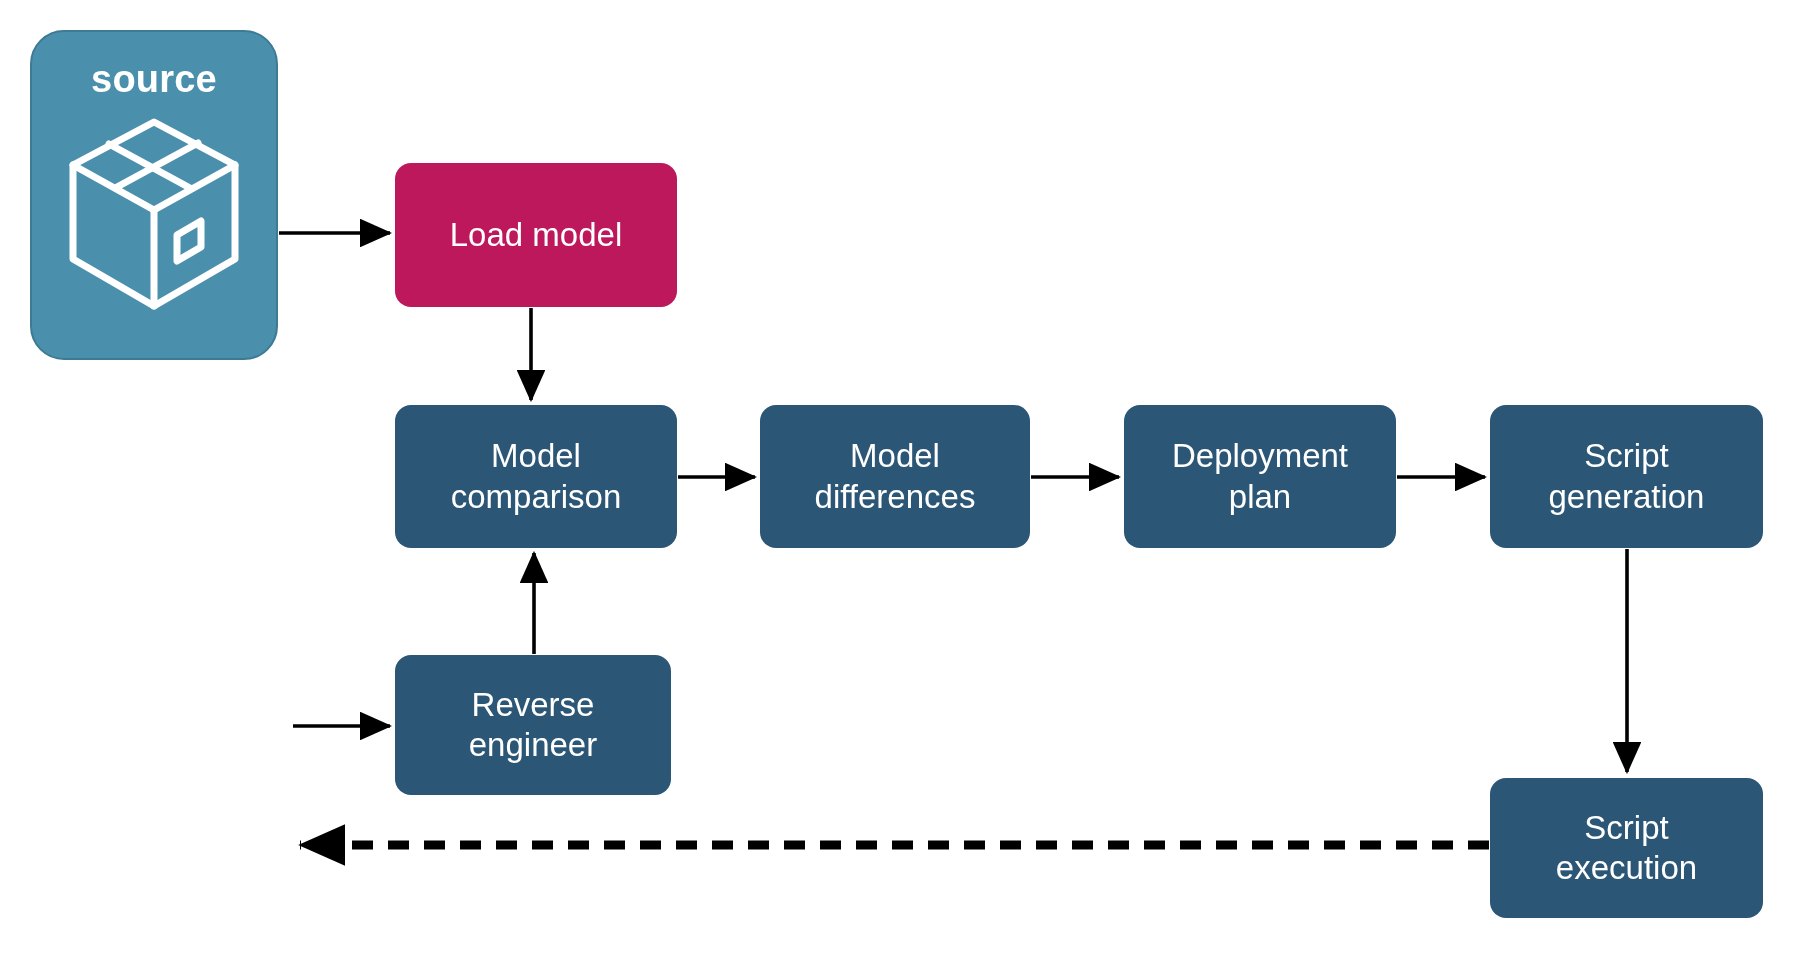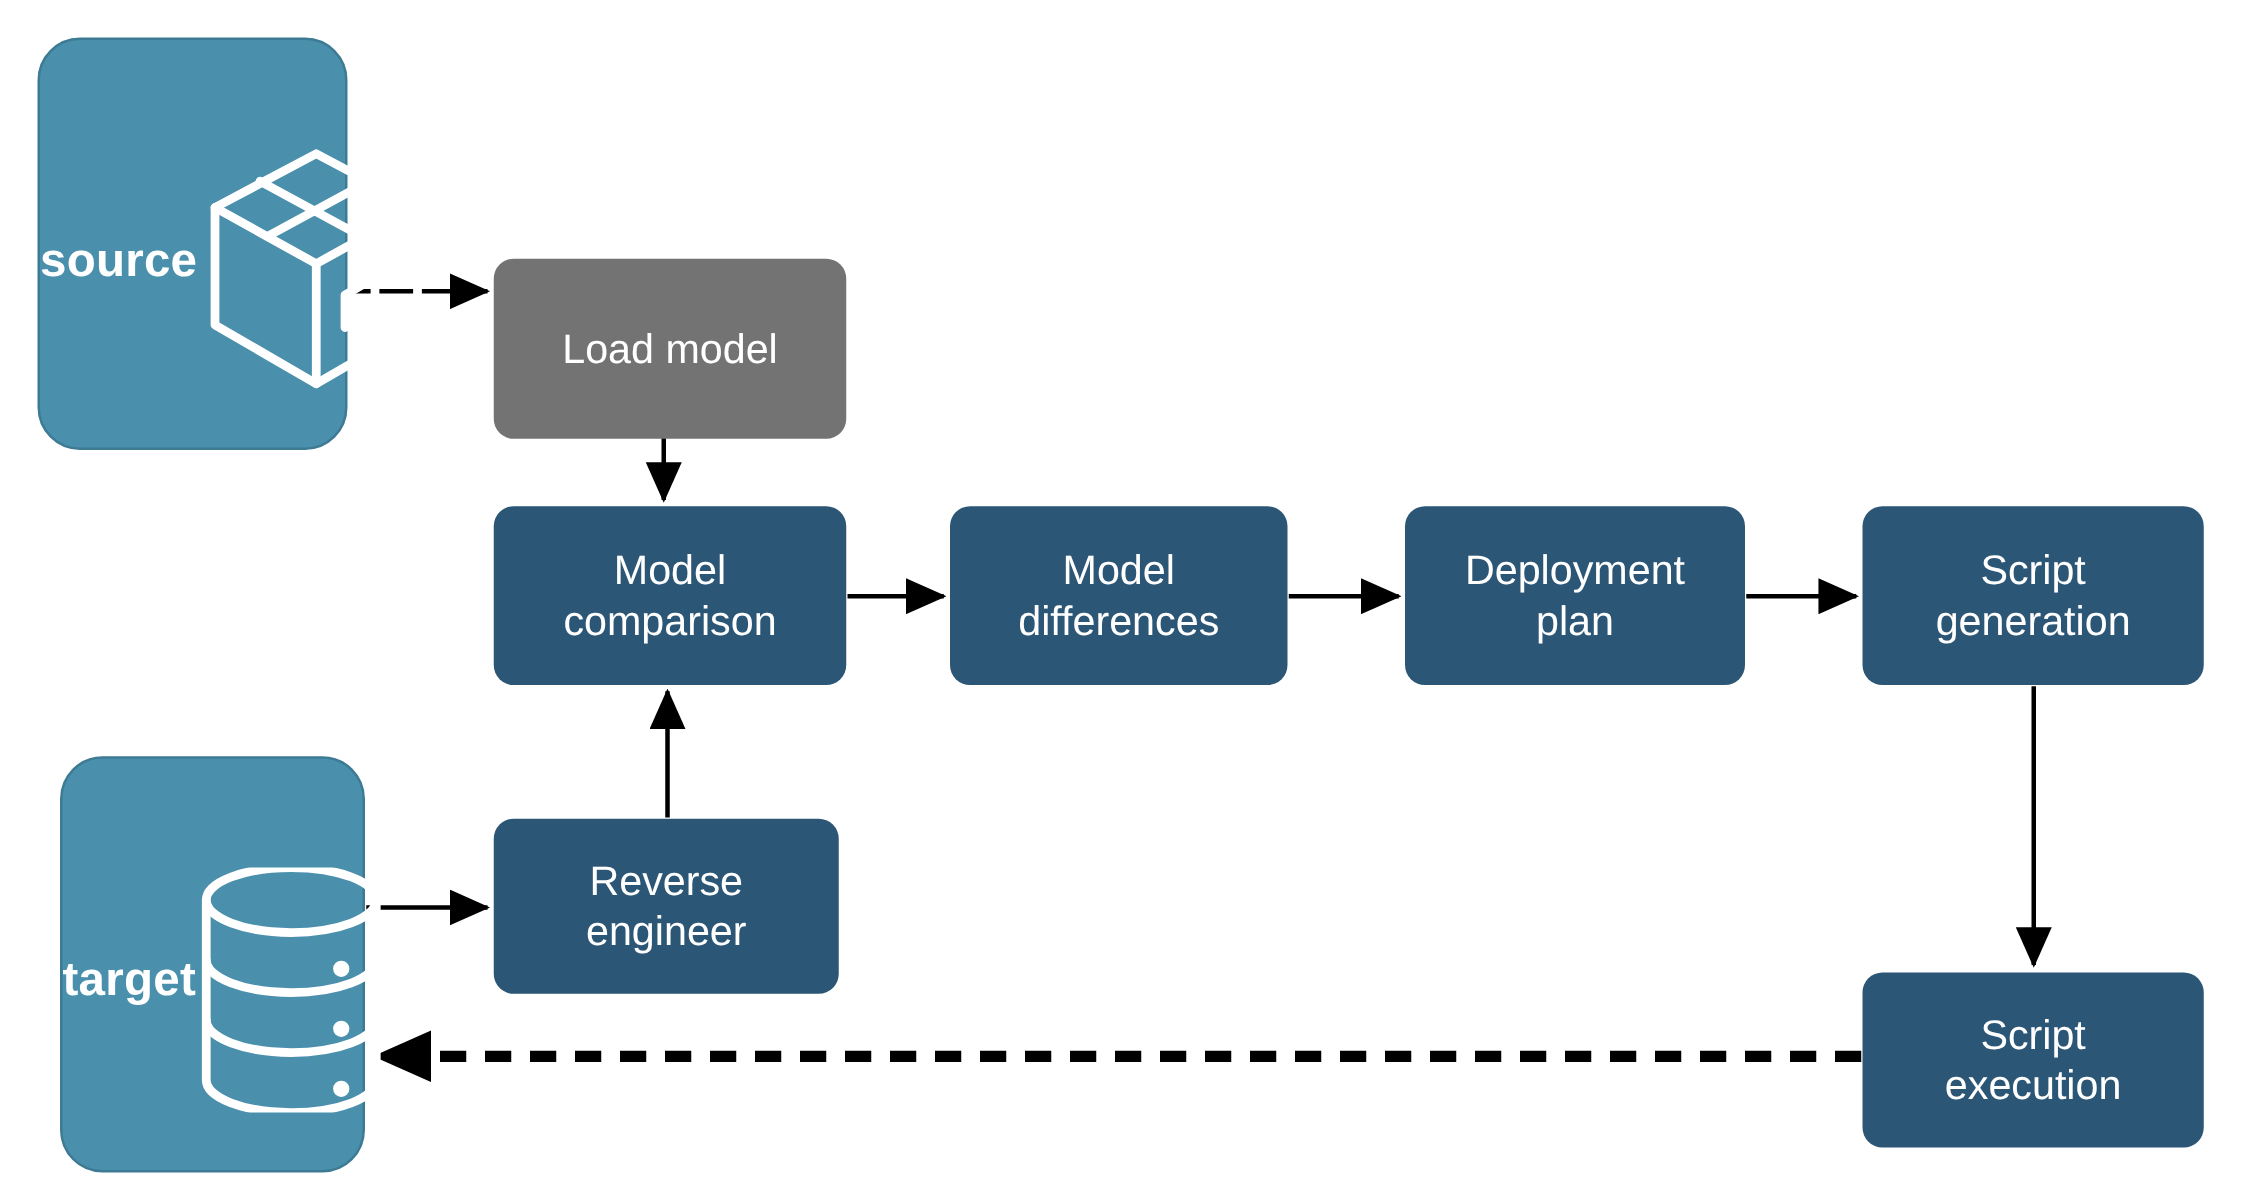--- a/index.html
+++ b/index.html
@@ -17,21 +17,21 @@
     height: 959px;
     background: #ffffff;
     overflow: hidden;
   }
   
   .endpoint {
     position: absolute;
     box-sizing: border-box;
     border-radius: 34px;
     display: flex;
-    flex-direction: row;
+    flex-direction: column;
     align-items: center;
   }
   .endpoint-label {
     font-weight: bold;
     color: #ffffff;
     letter-spacing: 0.2px;
     line-height: 1;
     text-align: center;
   }
   .endpoint-icon {
@@ -110,42 +110,22 @@
 
           <path d="M50 30 L131 74"></path>
           <path d="M58 73 L139 29"></path>
         </g>
 
         <path d="M118 121 L142 107 L142 133 L118 147 Z" fill="none" stroke="#ffffff" stroke-width="7" stroke-linejoin="round"></path>
       </svg>
     </div>
   </div>
 
-  <div class="endpoint" style="left:48px; top:605px; width:244px; height:333px;
-              background:#4a90ad; border:2px solid #3d7a93; padding-top:24px;">
-    <div class="endpoint-label" style="font-size:38px;">target</div>
-    <div class="endpoint-icon" style="margin-top:22px;">
-      <svg width="152" height="196" viewBox="0 0 152 196" xmlns="http://www.w3.org/2000/svg">
-        <g fill="none" stroke="#ffffff" stroke-width="7" stroke-linejoin="round" stroke-linecap="round">
 
-          <path d="M8 26 L8 170 A68 26 0 0 0 144 170 L144 26"></path>
-
-          <ellipse cx="76" cy="26" rx="68" ry="26"></ellipse>
-
-          <path d="M8 74 A68 26 0 0 0 144 74"></path>
-          <path d="M8 122 A68 26 0 0 0 144 122"></path>
-        </g>
-        <circle cx="116" cy="81" r="6.5" fill="#ffffff"></circle>
-        <circle cx="116" cy="129" r="6.5" fill="#ffffff"></circle>
-        <circle cx="116" cy="177" r="6.5" fill="#ffffff"></circle>
-      </svg>
-    </div>
-  </div>
-
-  <div class="process" style="left:395px; top:163px; width:282px; height:144px; background:#737373;margin-top:44px;">Load model</div>
+  <div class="process" style="left:395px; top:163px; width:282px; height:144px; background:#be185d;">Load model</div>
 
   <div class="process" style="left:395px; top:405px; width:282px; height:143px; background:#2c5676;">Model
 comparison</div>
 
   <div class="process" style="left:760px; top:405px; width:270px; height:143px; background:#2c5676;">Model
 differences</div>
 
   <div class="process" style="left:1124px; top:405px; width:272px; height:143px; background:#2c5676;">Deployment
 plan</div>
 

